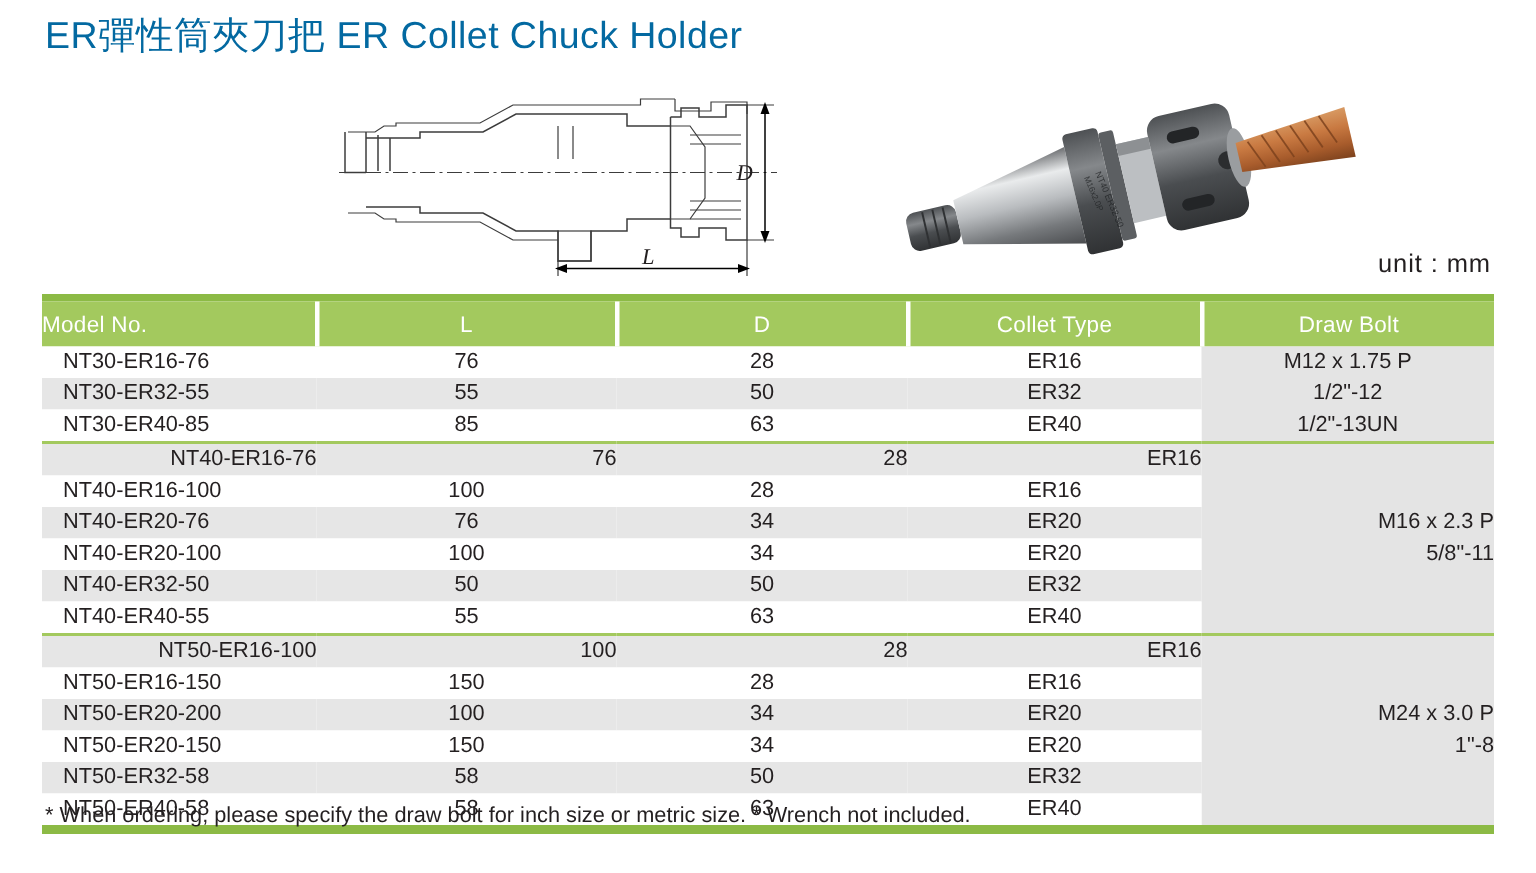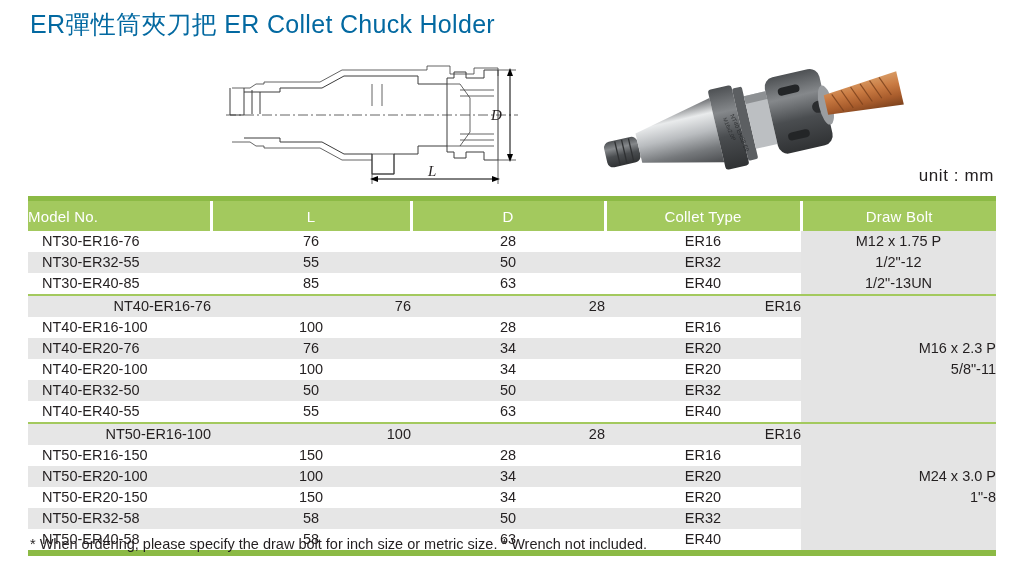--- a/index.html
+++ b/index.html
@@ -365,21 +365,21 @@
               <div>1"-8</div>
             </td>
           </tr>
           <tr class="odd">
             <td class="col-model">NT50-ER16-150</td>
             <td>150</td>
             <td>28</td>
             <td>ER16</td>
           </tr>
           <tr class="even">
-            <td class="col-model">NT50-ER20-100</td>
+            <td class="col-model">NT50-ER20-200</td>
             <td>100</td>
             <td>34</td>
             <td>ER20</td>
           </tr>
           <tr class="odd">
             <td class="col-model">NT50-ER20-150</td>
             <td>150</td>
             <td>34</td>
             <td>ER20</td>
           </tr>

